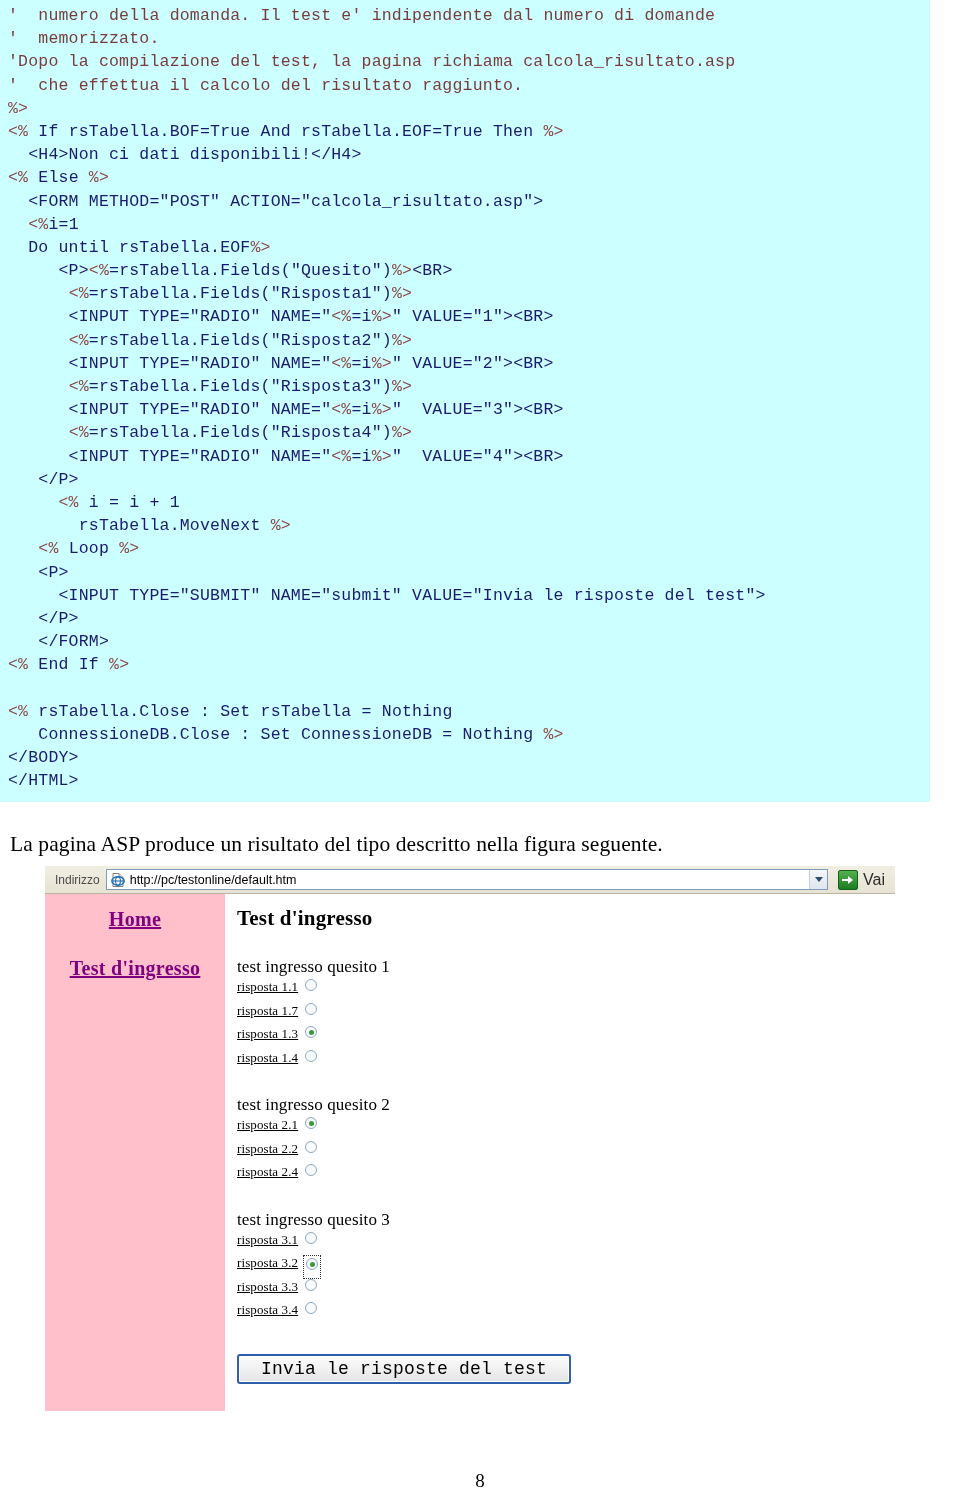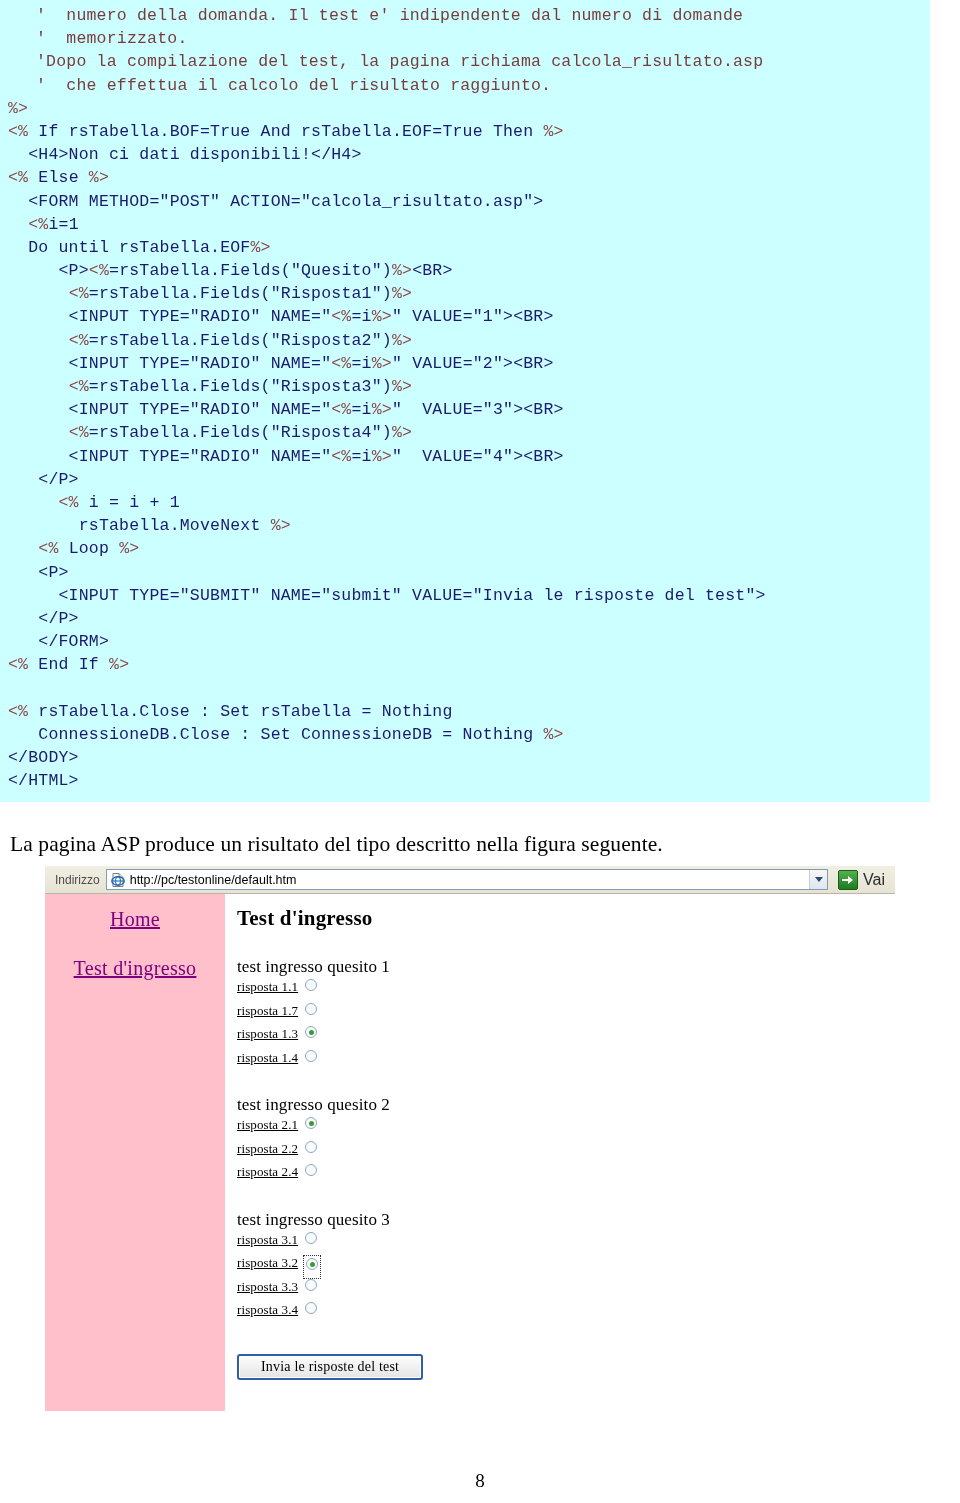--- a/index.html
+++ b/index.html
@@ -28,21 +28,21 @@
     line-height: 23.2px;
     white-space: pre;
     color: #1a1a6e;
     letter-spacing: 0.2px;
   }
   #code-listing .ln {
     display: block;
     padding-left: 8px;
     height: 23.2px;
   }
-  .c-comment { color: #7a3b3b; margin-left: 28px; }
+  .c-comment { color: #7a3b3b; }
   .c-asp     { color: #8a4545; }
   .c-blank   { visibility: hidden; }
 
   
   #figure-caption {
     position: absolute;
     left: 10px;
     top: 832px;
     font-family: "Liberation Serif", serif;
     font-size: 21.5px;
@@ -162,21 +162,21 @@
   #nav-sidebar {
     width: 180px;
     background: #ffc0cb;
     padding-top: 14px;
     box-sizing: border-box;
     text-align: center;
   }
   .nav-link {
     display: block;
     font-family: "Liberation Serif", serif;
-    font-weight: normal;
+    font-weight: bold;
     font-size: 20px;
     color: #800080;
     text-decoration: underline;
     margin-bottom: 26px;
     letter-spacing: 0.3px;
   }
   #content-area {
     flex: 1;
     padding: 12px 0 0 12px;
     box-sizing: border-box;
@@ -231,22 +231,22 @@
     display: inline-flex;
     padding: 2px;
     margin-left: 5px;
     border: 1px dotted #333333;
   }
   .radio-focus .radio { margin-left: 0; }
   #submit-button {
     margin-top: 6px;
     display: inline-block;
     padding: 3px 22px;
-    font-family: Liberation Serif, serif;
-    font-size: 14px;
+    font-family: Liberation Mono, monospace;
+    font-size: 18px;
     color: #000000;
     background: linear-gradient(#fdfdfd, #e4e4e4);
     border: 2px solid #2f5fa8;
     border-radius: 3px;
     box-shadow: inset 0 0 0 1px #ffffff;
     letter-spacing: 0.2px;
   }
 
   
   #page-number {

